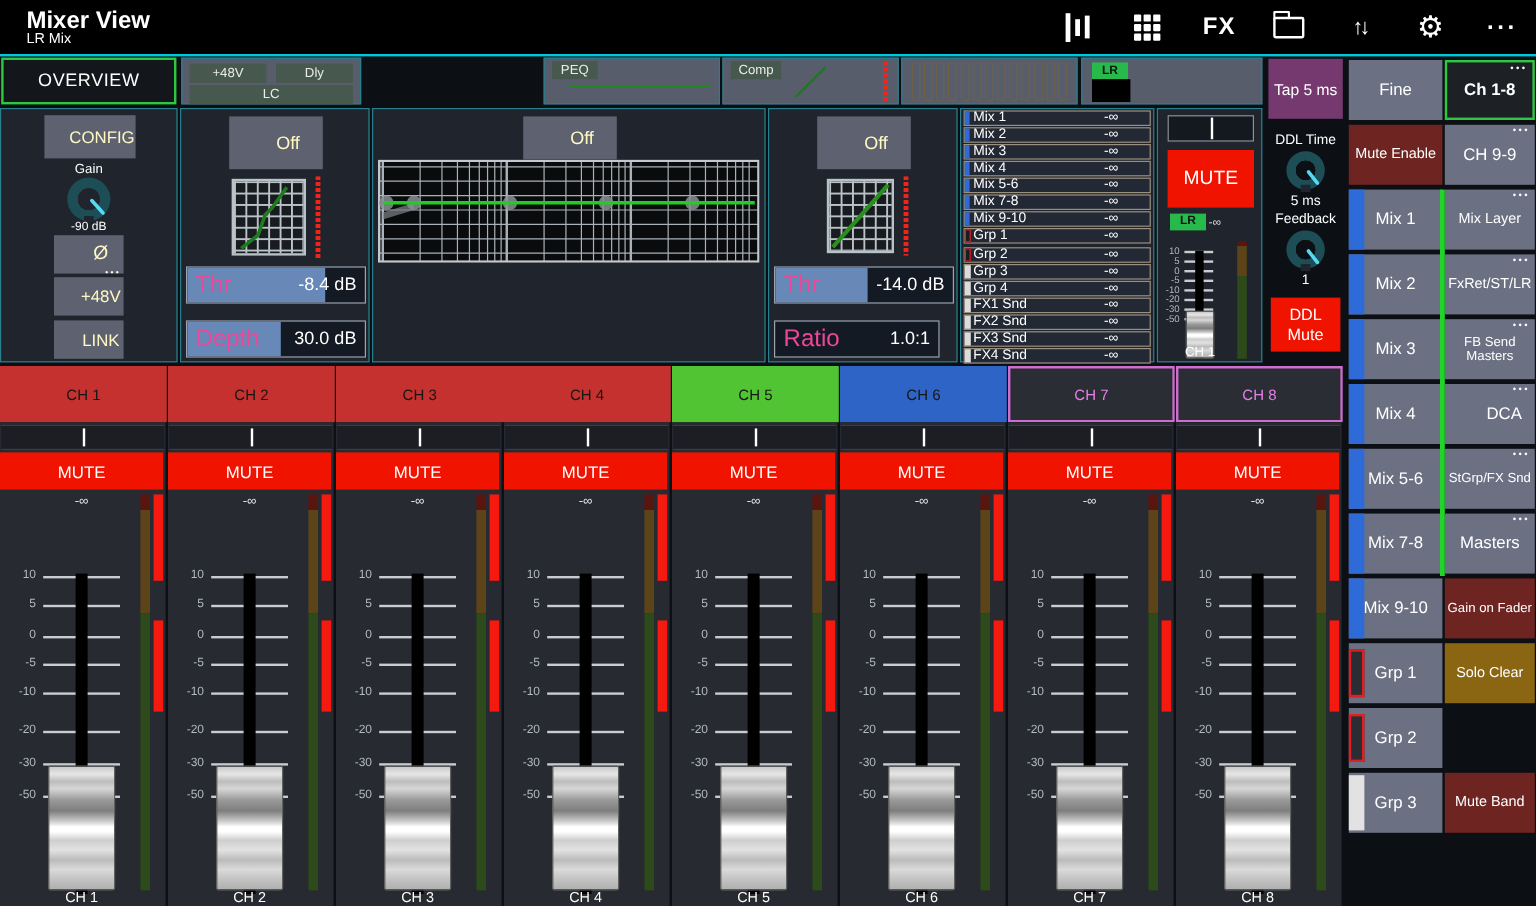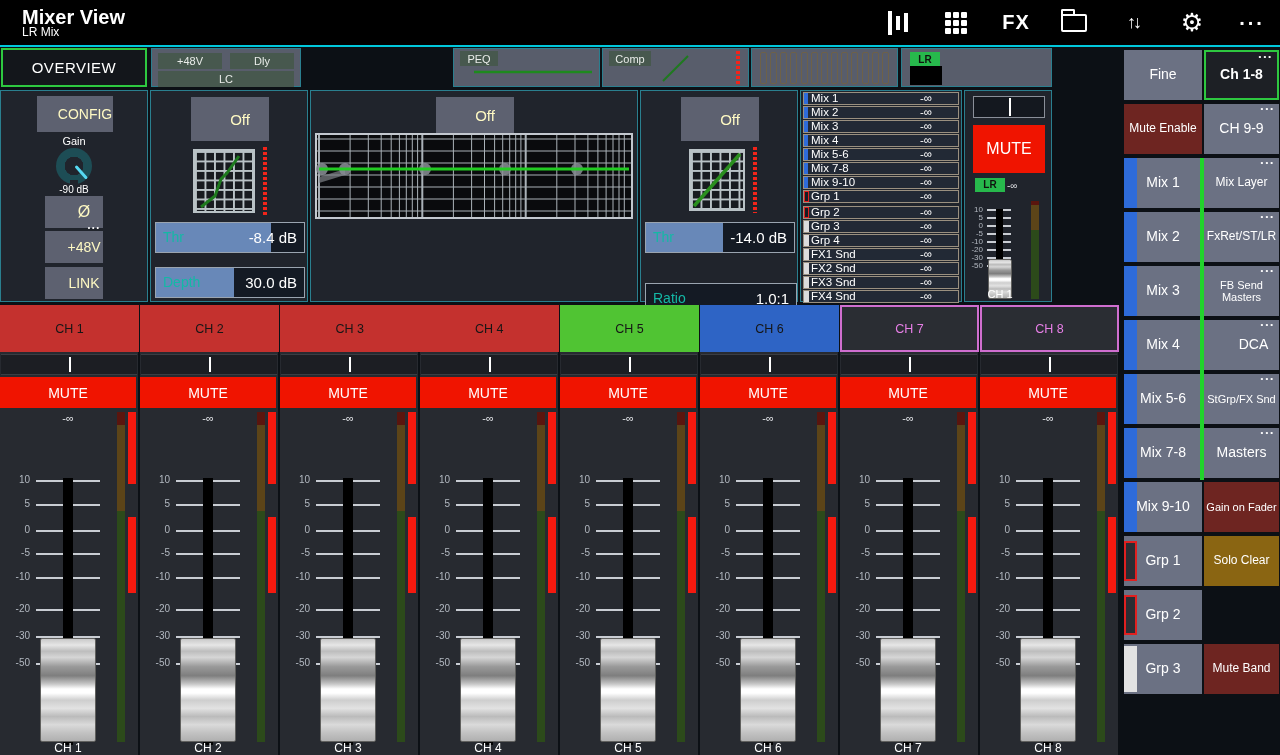--- a/index.html
+++ b/index.html
@@ -36,21 +36,21 @@
   #ovr-lr-meter { position:absolute; left:8px; top:17px; width:32px; height:19px; background:#000; }
   #ovr-faders { display:flex; align-items:center; justify-content:space-between; padding:0 8px; }
   #ovr-faders i { display:block; width:7px; height:32px; border:1px solid #6e6148; border-radius:2px; }
 
   
   .panel { position:absolute; top:90px; height:212px; background:#20242c; border:1px solid #2a7f8f; }
   .btn { background:#5d6170; color:#fef9c3; display:flex; align-items:center; justify-content:center; cursor:pointer;padding-left:20px; }
   .grid-graph { background-color:#181b20; background-image:linear-gradient(#b9c2c6 1.5px,transparent 1.5px),linear-gradient(90deg,#b9c2c6 1.5px,transparent 1.5px); background-size:9.5px 9.5px; border:2px solid #b9c2c6; position:relative; }
   .hslider { position:absolute; height:31px; background:#141a24; border:1px solid #9aa4b0; overflow:hidden; }
   .hslider .fill { position:absolute; left:0; top:0; bottom:0; background:#6888b8; }
-  .hslider .lab { position:absolute; left:7px; top:0; line-height:29px; color:#14b8a6; font-size:14px; }
+  .hslider .lab { position:absolute; left:7px; top:0; line-height:29px; color:#ec4899; font-size:20px; }
   .hslider .val { position:absolute; right:7px; top:0; line-height:29px; color:#fff; font-size:15px; }
   .knob { position:absolute; border-radius:50%; background:radial-gradient(circle at 50% 50%, #20242c 0 36%, #1d4d55 37% 100%); }
   .knob::after { content:""; position:absolute; left:38%; bottom:-2px; width:24%; height:6px; background:#20242c; }
   .knob .needle { position:absolute; left:50%; top:50%; width:3px; height:46%; background:#56d9f2; transform-origin:50% 0; border-radius:2px; }
   .small-lab { position:absolute; width:100%; text-align:center; color:#fff; }
 
   
   .send-row { position:relative; height:13px; margin:0 2px 1px 2px; background:#222935; border:1px solid #9a9080; }
   .send-row .stripe { position:absolute; left:0; top:0; bottom:0; width:4px; }
   .send-row .nm { position:absolute; left:7px; top:-1px; color:#fff; font-size:11.5px; }
@@ -278,21 +278,21 @@
       <svg width="52" height="58" style="position:absolute; left:0; top:0;">
         <line x1="3" y1="55" x2="49" y2="3" stroke="#2a8f1e" stroke-width="3.5"></line>
       </svg>
     </div>
     <div class="reddash" style="left:112px; top:56px; height:66px;"></div>
     <div class="hslider" style="left:4px; top:131px; width:150px;">
       <div class="fill" style="width: 52%;"></div>
       <div class="lab">Thr</div>
       <div class="val">-14.0 dB</div>
     </div>
-    <div class="hslider" style="left:4px; top:192px; width:152px;">
+    <div class="hslider" style="left:4px; top:176px; width:138px;">
       <div class="fill" style="width: 0%;"></div>
       <div class="lab">Ratio</div>
       <div class="val">1.0:1</div>
     </div>
   </div>
 
   <div class="panel" style="left:800px; width:162px;">
     <div id="sends-list" style="position:absolute; left:0; top:1px; width:160px;">
         <div class="send-row">
           <span class="stripe blue"></span>
@@ -400,20 +400,34 @@
     <div style="position:absolute; left:31px; top:118px; width:7px; height:90px; background:#000;"></div>
     <div class="cap" style="left:23px; top:168px; width:24px; height:40px;"></div>
     <div class="meterbg" style="left:66px; top:110px; height:98px;">
         <div class="r"></div>
         <div class="o"></div>
         <div class="g"></div>
       </div>
     <div style="position:absolute; left:0; bottom:1px; width:70px; text-align:center; color:#fff; font-size:11px;">CH 1</div>
   </div>
 
+  <div id="ddl">
+    <div id="tap-btn">Tap 5 ms</div>
+    <div class="small-lab" style="top:66px; font-size:11.5px;">DDL Time</div>
+    <div class="knob" style="left:16px; top:81px; width:32px; height:32px; background:radial-gradient(circle at 50% 50%, #0c1015 0 36%, #1d4d55 37% 100%);">
+        <div class="needle" style="transform:rotate(-38deg);"></div>
+      </div>
+    <div class="small-lab" style="top:117px; font-size:11.5px;">5 ms</div>
+    <div class="small-lab" style="top:132px; font-size:11.5px;">Feedback</div>
+    <div class="knob" style="left:16px; top:147px; width:32px; height:32px; background:radial-gradient(circle at 50% 50%, #0c1015 0 36%, #1d4d55 37% 100%);">
+        <div class="needle" style="transform:rotate(-38deg);"></div>
+      </div>
+    <div class="small-lab" style="top:183px; font-size:11.5px;">1</div>
+    <div id="ddl-mute-btn">DDL Mute</div>
+  </div>
 
   <div id="strips">
     <div id="strip-headers">
         <div class="ch-header" style="width: 140px; background: rgb(196, 49, 46);">
           <span style="color: rgb(22, 22, 22);">CH 1</span>
         </div>
         <div class="ch-header" style="width: 140px; background: rgb(196, 49, 46);">
           <span style="color: rgb(22, 22, 22);">CH 2</span>
         </div>
         <div class="ch-header" style="width: 280px; background: rgb(196, 49, 46);">

